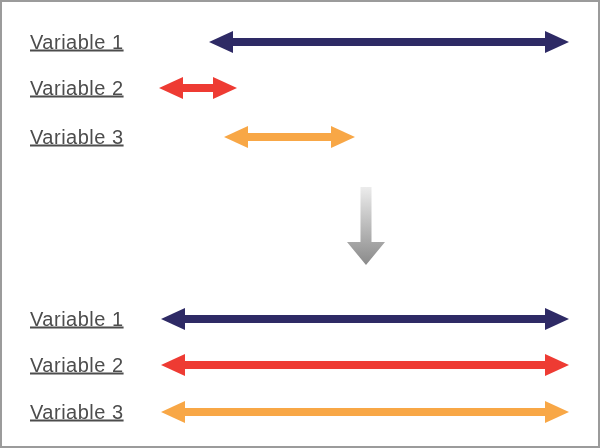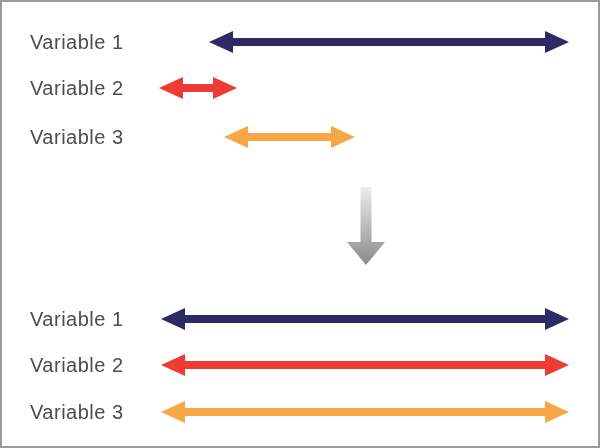--- a/index.html
+++ b/index.html
@@ -23,20 +23,21 @@
   }
   .var-label {
     position: absolute;
     left: 28px;
     top: 0;
     transform: translateY(-50%);
     font-size: 20px;
     letter-spacing: 0.5px;
     color: var(--label-c, #4D4D4D);
     white-space: nowrap;
+    text-decoration: underline;
   }
   .dbl-arrow {
     position: absolute;
     top: 0;
     transform: translateY(-50%);
     height: 22px;
   }
   .shaft {
     position: absolute;
     left: 18px;

